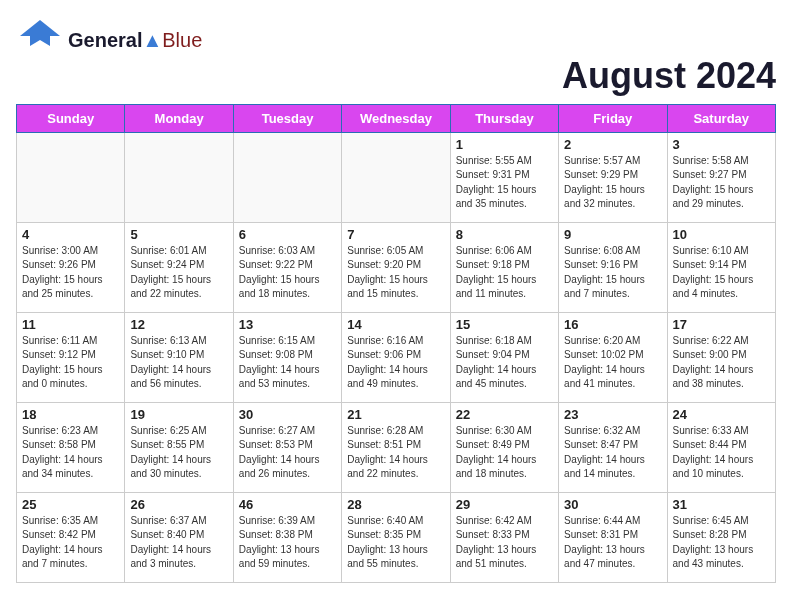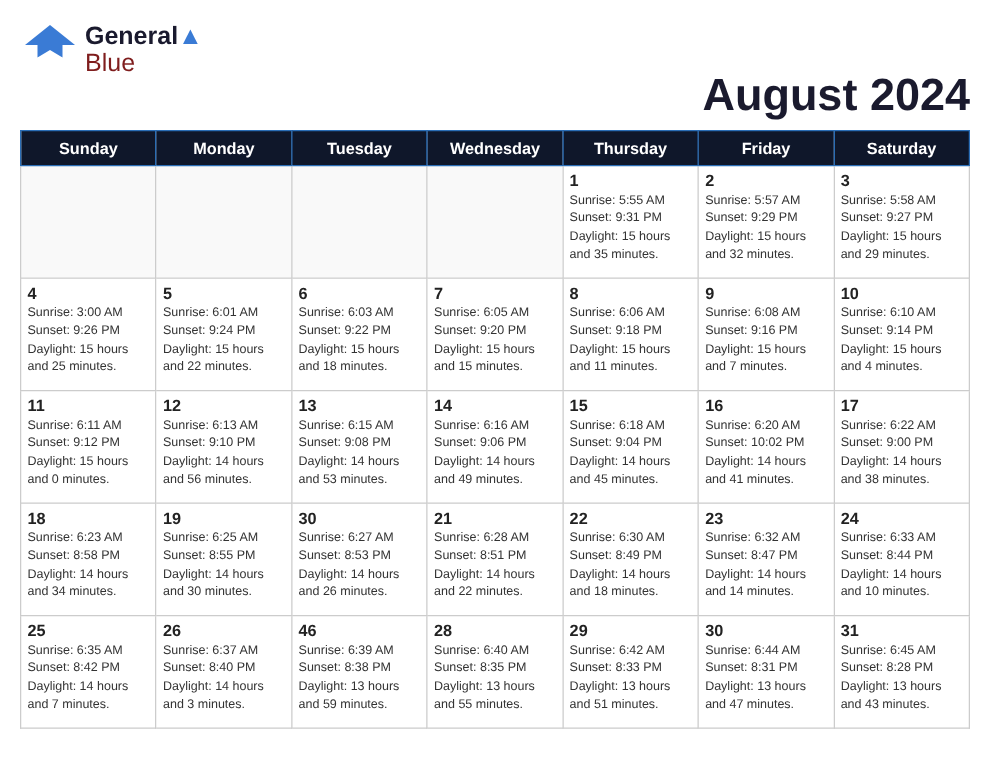--- a/index.html
+++ b/index.html
@@ -11,21 +11,21 @@
       padding: 16px;
     }
     .header {
       display: flex;
       align-items: flex-start;
       justify-content: space-between;
       margin-bottom: 8px;
     }
     .logo {
       display: flex;
-      flex-direction: column;
+      flex-direction: row;
       align-items: flex-start;
     }
     .title-block {
       text-align: right;
     }
     .main-title {
       font-size: 36px;
       font-weight: bold;
       color: #1a1a2e;
       line-height: 1.1;
@@ -35,21 +35,21 @@
       font-size: 15px;
       color: #333;
       margin-top: 2px;
     }
     .calendar {
       width: 100%;
       border-collapse: collapse;
       table-layout: fixed;
     }
     .calendar thead tr th {
-      background: #0f172a;
+      background: #d946ef;
       color: #fff;
       font-size: 13px;
       font-weight: bold;
       padding: 6px 4px;
       border: 1px solid #2a6db5;
       text-align: center;
     }
     .calendar tbody tr td {
       border: 1px solid #ccc;
       vertical-align: top;

